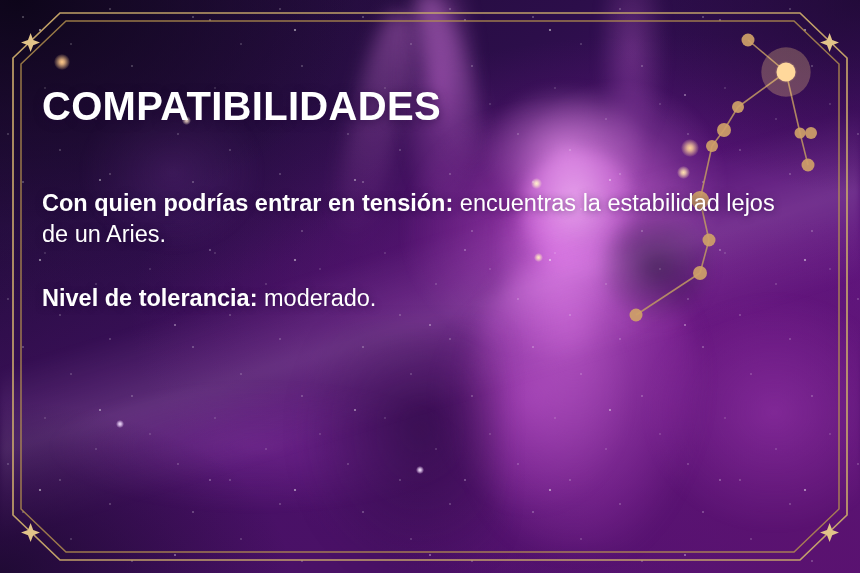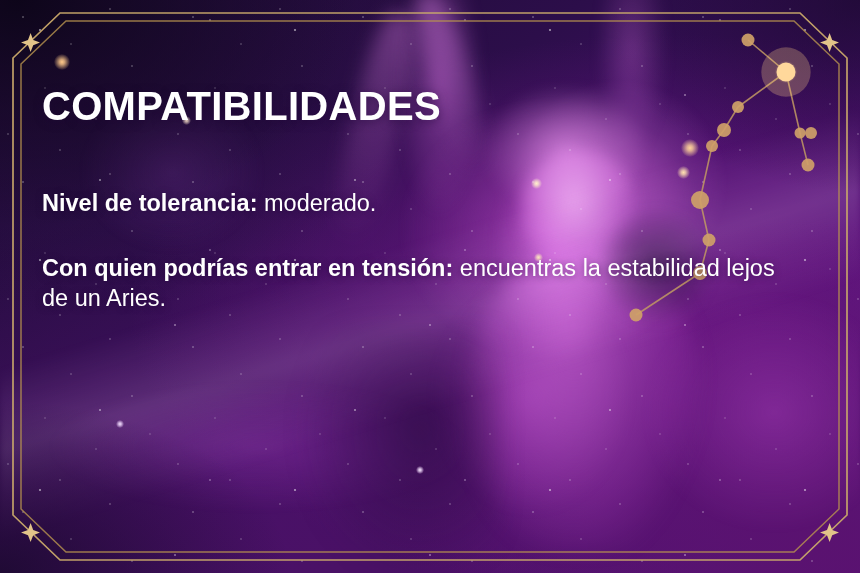--- a/index.html
+++ b/index.html
@@ -247,23 +247,23 @@
       <path d="M 28 530 L 30.6 523 L 33.2 530 L 40 532.6 L 33.2 535.2 L 30.6 542 L 28 535.2 L 21 532.6 Z"></path>
       <path d="M 827 530 L 829.6 523 L 832.2 530 L 839 532.6 L 832.2 535.2 L 829.6 542 L 827 535.2 L 820 532.6 Z"></path>
     </g>
   </svg>
 
   <div id="content">
 
     <h1 id="page-title">COMPATIBILIDADES</h1>
 
     <p class="para">
+      <span class="lbl">Con quien podrías entrar en tensión:</span>
+      <span class="val">encuentras la estabilidad lejos de un Aries.</span>
+    </p>
+
+    <p class="para">
       <span class="lbl">Nivel de tolerancia:</span>
       <span class="val">moderado.</span>
     </p>
 
-    <p class="para">
-      <span class="lbl">Con quien podrías entrar en tensión:</span>
-      <span class="val">encuentras la estabilidad lejos de un Aries.</span>
-    </p>
-
   </div>
 </div>
 
 </body></html>

